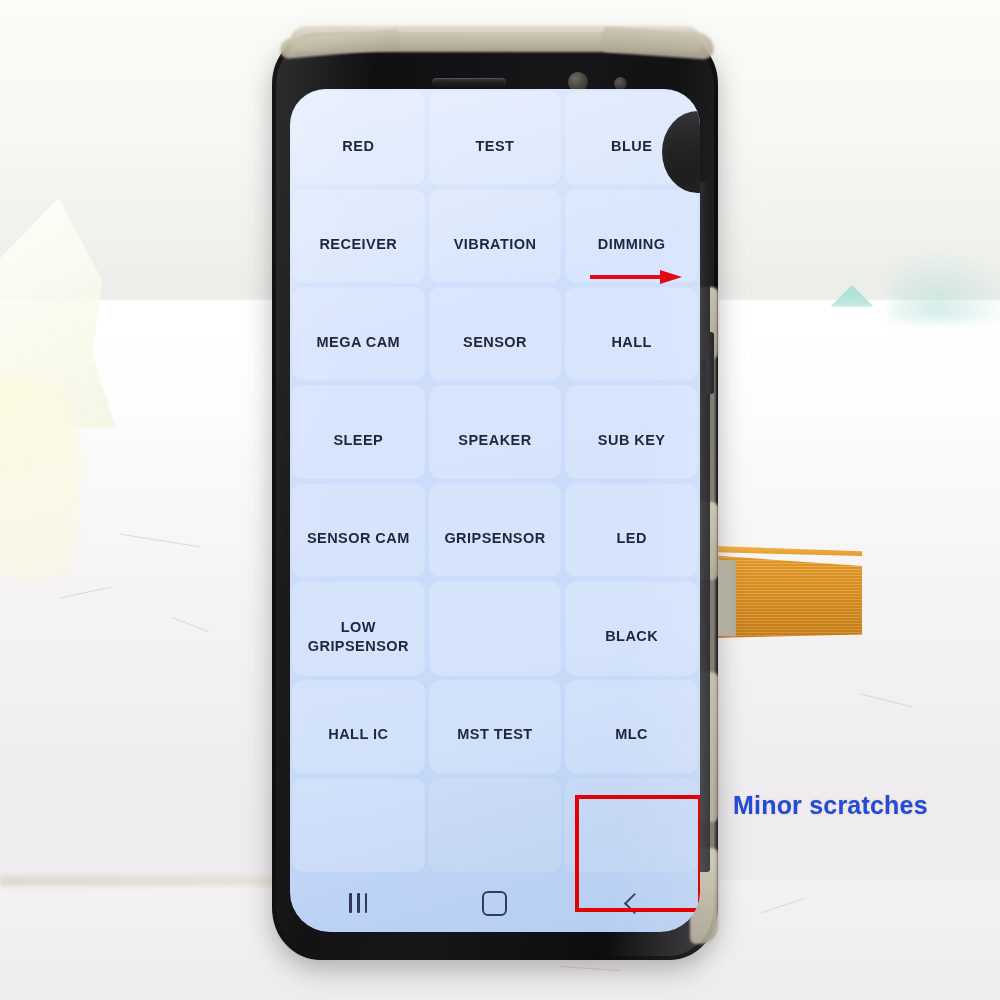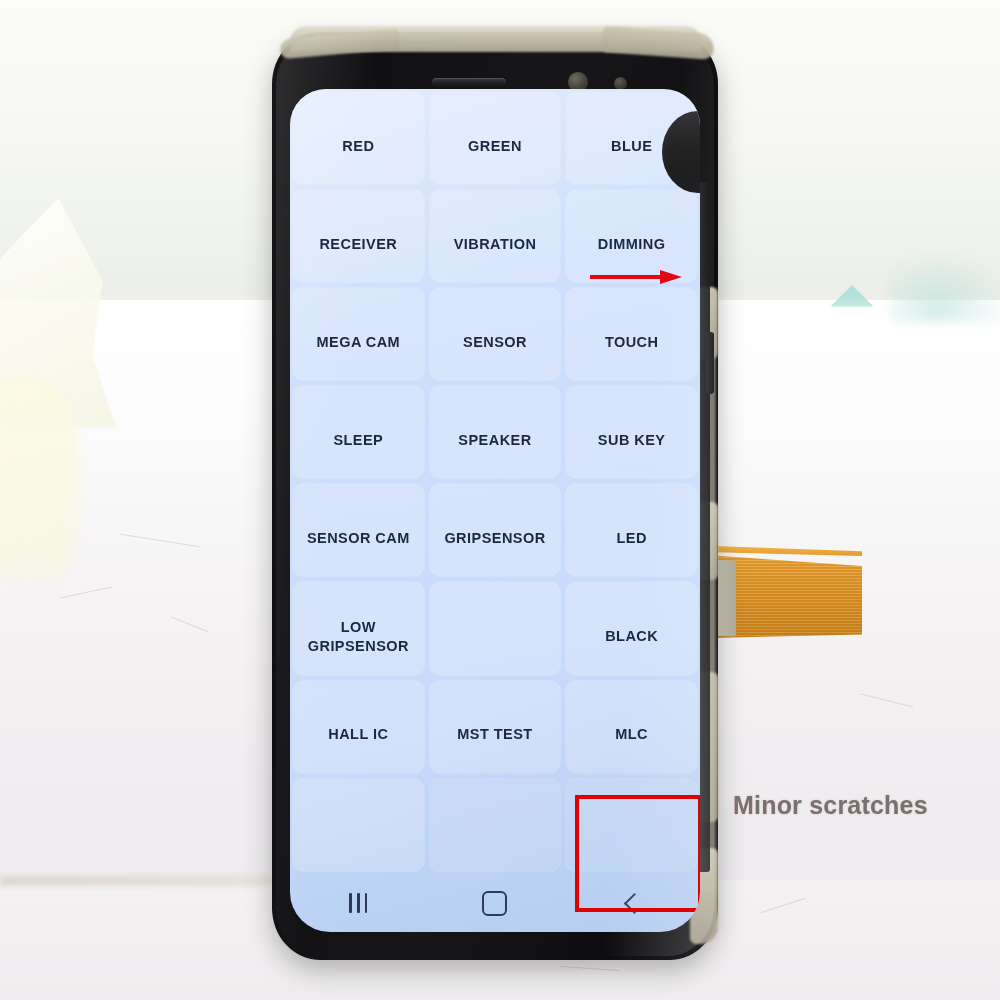--- a/index.html
+++ b/index.html
@@ -283,21 +283,21 @@
 
     <div class="screen">
 
       <div class="grid" id="test-grid">
           <div class="cell">
             <div class="cell-inner"></div>
             <div class="cell-label">RED</div>
           </div>
           <div class="cell">
             <div class="cell-inner"></div>
-            <div class="cell-label">GREEN</div>
+            <div class="cell-label">TEST</div>
           </div>
           <div class="cell">
             <div class="cell-inner"></div>
             <div class="cell-label">BLUE</div>
           </div>
           <div class="cell">
             <div class="cell-inner"></div>
             <div class="cell-label">RECEIVER</div>
           </div>
           <div class="cell">
@@ -311,21 +311,21 @@
           <div class="cell">
             <div class="cell-inner"></div>
             <div class="cell-label">MEGA CAM</div>
           </div>
           <div class="cell">
             <div class="cell-inner"></div>
             <div class="cell-label">SENSOR</div>
           </div>
           <div class="cell">
             <div class="cell-inner"></div>
-            <div class="cell-label">TOUCH</div>
+            <div class="cell-label">HALL</div>
           </div>
           <div class="cell">
             <div class="cell-inner"></div>
             <div class="cell-label">SLEEP</div>
           </div>
           <div class="cell">
             <div class="cell-inner"></div>
             <div class="cell-label">SPEAKER</div>
           </div>
           <div class="cell">
@@ -403,15 +403,15 @@
     </div>
 
     <div class="phone-body-gloss"></div>
   </div>
 
   <div class="arrow">
     <div class="arrow-shaft" style="background: rgb(227, 6, 19);"></div>
     <div class="arrow-head" style="border-left-color: rgb(227, 6, 19);"></div>
   </div>
 
-  <div class="scratch-label" style="color: #737373;">Minor scratches</div>
+  <div class="scratch-label" style="color: #1d4ed8;">Minor scratches</div>
 
 </div>
 
 </body></html>

